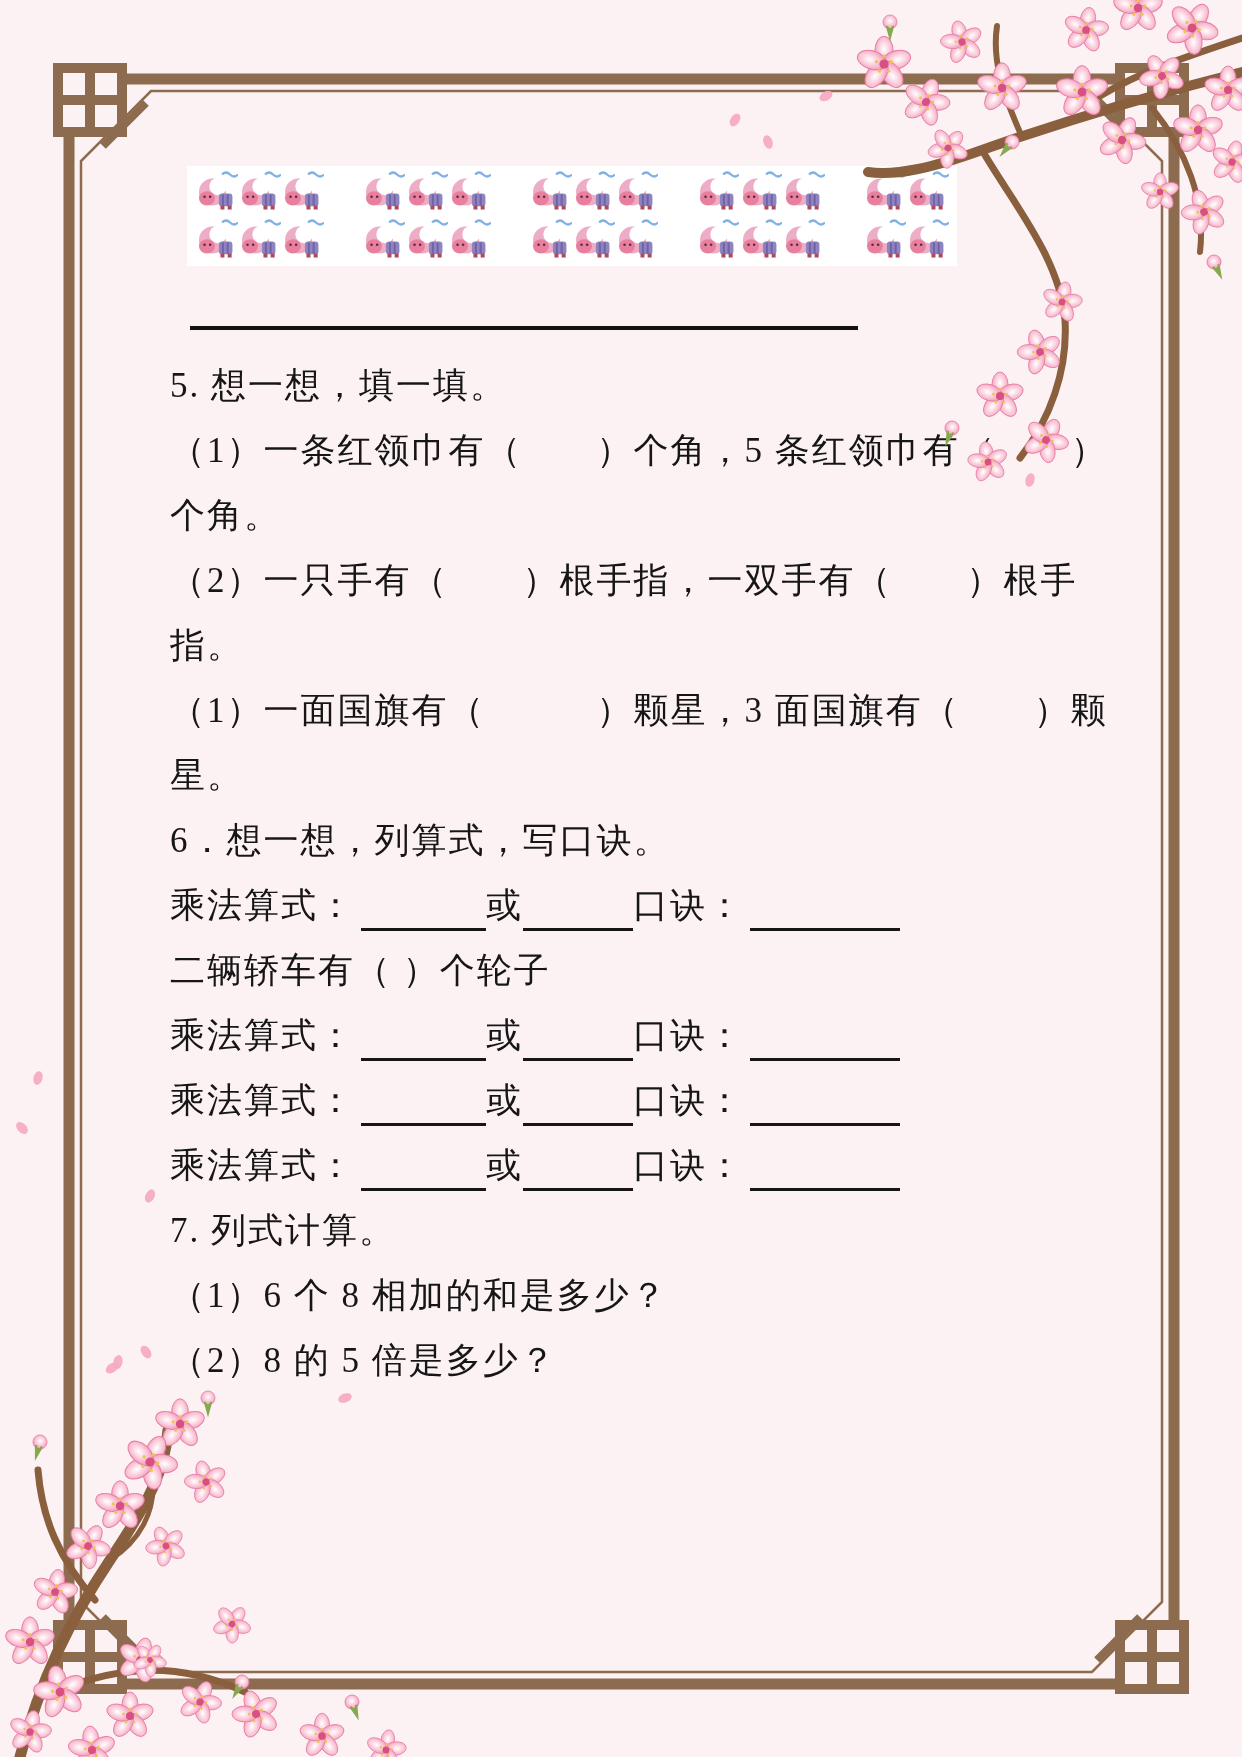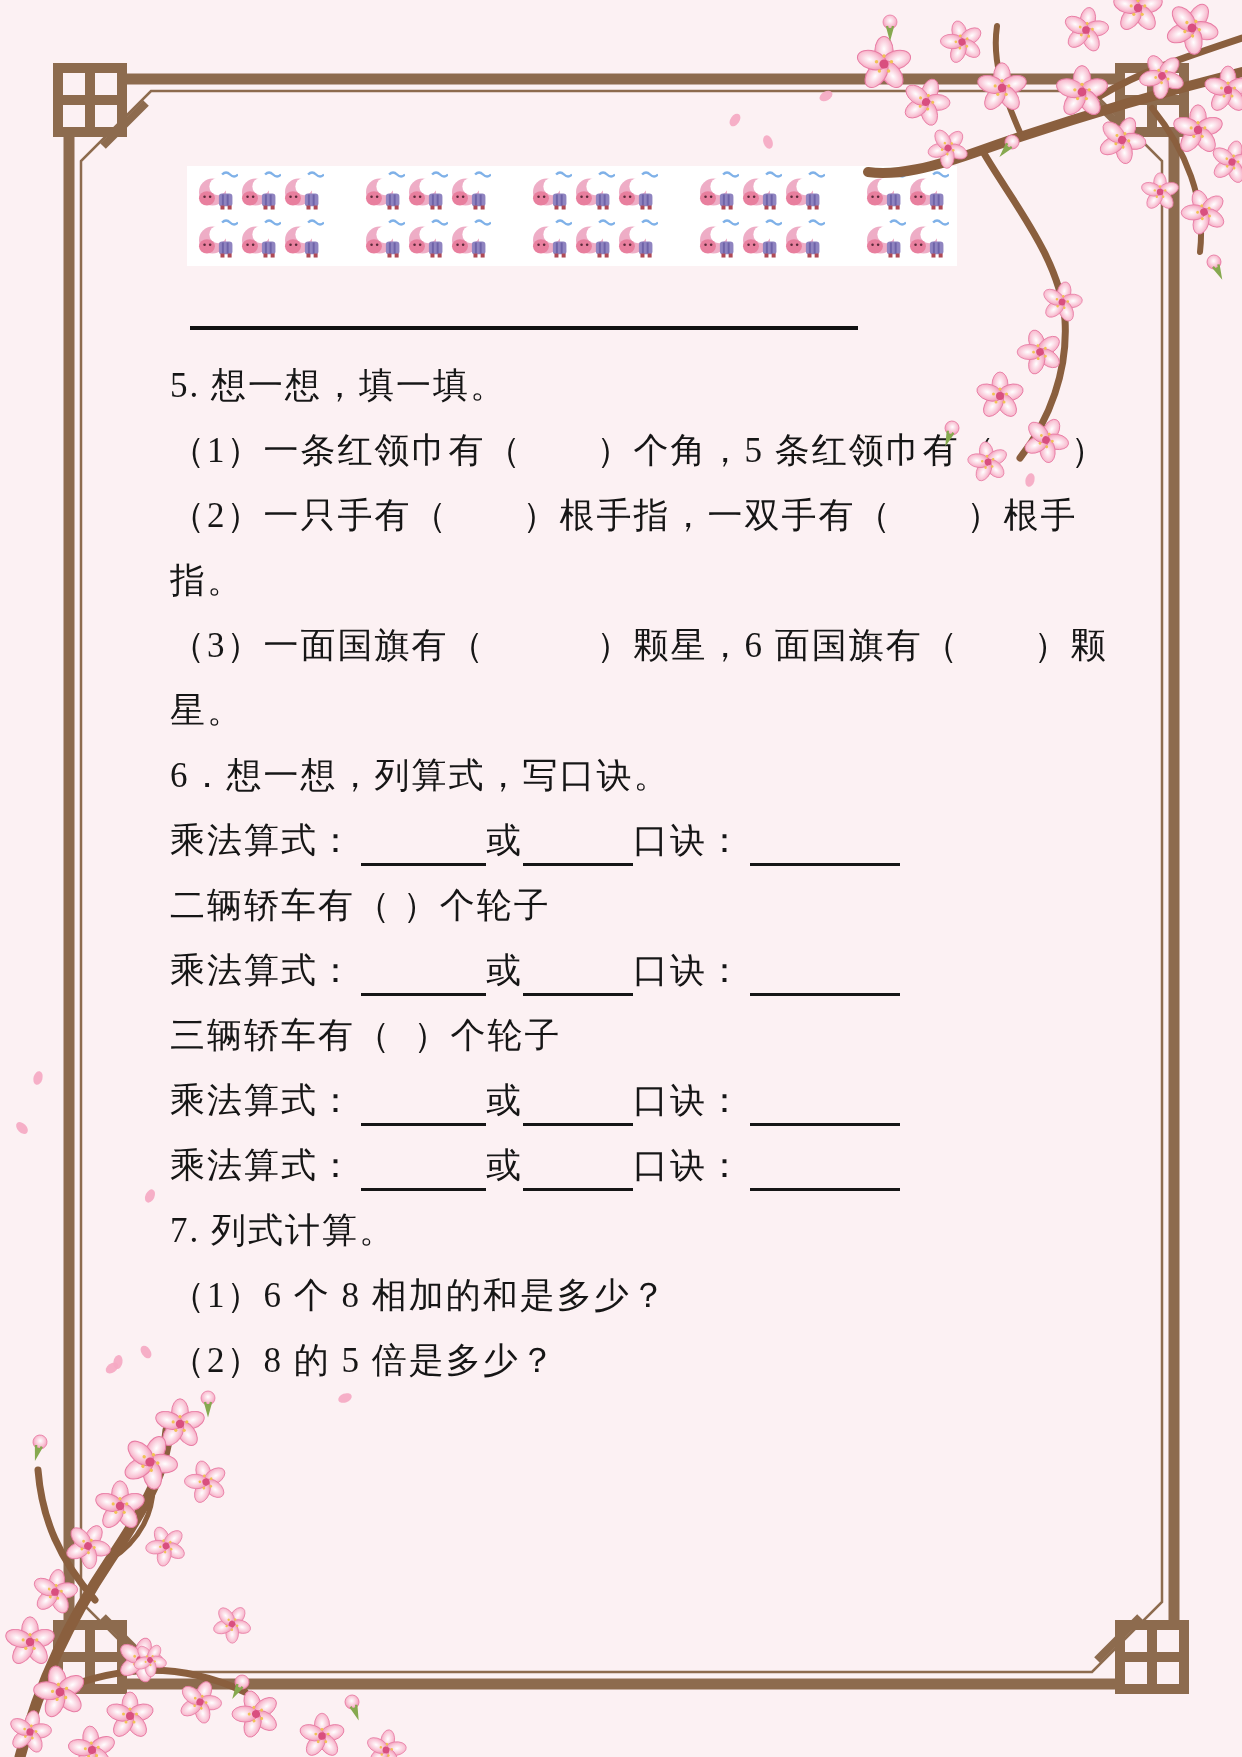--- a/index.html
+++ b/index.html
@@ -428,30 +428,30 @@
           <rect x="41" y="47" width="5" height="5" fill="#b04a56"></rect>
         </svg>
       </div>
     </div>
 
   <div class="answer-line"></div>
 
   <div class="content">
     <p class="line">5. 想一想，填一填。</p>
     <p class="line paren">（1）一条红领巾有（　　）个角，5 条红领巾有（　　）</p>
+    <p class="line">个角。</p>
     <p class="line paren">（2）一只手有（　　）根手指，一双手有（　　）根手</p>
     <p class="line">指。</p>
-    <p class="line paren">（3）一面国旗有（　　　）颗星，6 面国旗有（　　）颗</p>
+    <p class="line paren">（1）一面国旗有（　　　）颗星，3 面国旗有（　　）颗</p>
     <p class="line">星。</p>
     <p class="line">6．想一想，列算式，写口诀。</p>
     <div id="q6-rows">
         <p class="line"><span>乘法算式：</span><span class="blank b1"></span><span>或</span><span class="blank b2"></span><span>口诀：</span><span class="blank b3"></span></p>
         <p class="line">二辆轿车有（ ）个轮子</p>
         <p class="line"><span>乘法算式：</span><span class="blank b1"></span><span>或</span><span class="blank b2"></span><span>口诀：</span><span class="blank b3"></span></p>
-        <p class="line">三辆轿车有（  ）个轮子</p>
         <p class="line"><span>乘法算式：</span><span class="blank b1"></span><span>或</span><span class="blank b2"></span><span>口诀：</span><span class="blank b3"></span></p>
         <p class="line"><span>乘法算式：</span><span class="blank b1"></span><span>或</span><span class="blank b2"></span><span>口诀：</span><span class="blank b3"></span></p>
       </div>
     <p class="line">7. 列式计算。</p>
     <p class="line paren">（1）6 个 8 相加的和是多少？</p>
     <p class="line paren">（2）8 的 5 倍是多少？</p>
   </div>
 
   <svg class="layer blossom-layer" width="1242" height="1757" viewBox="0 0 1242 1757">
     <defs>

